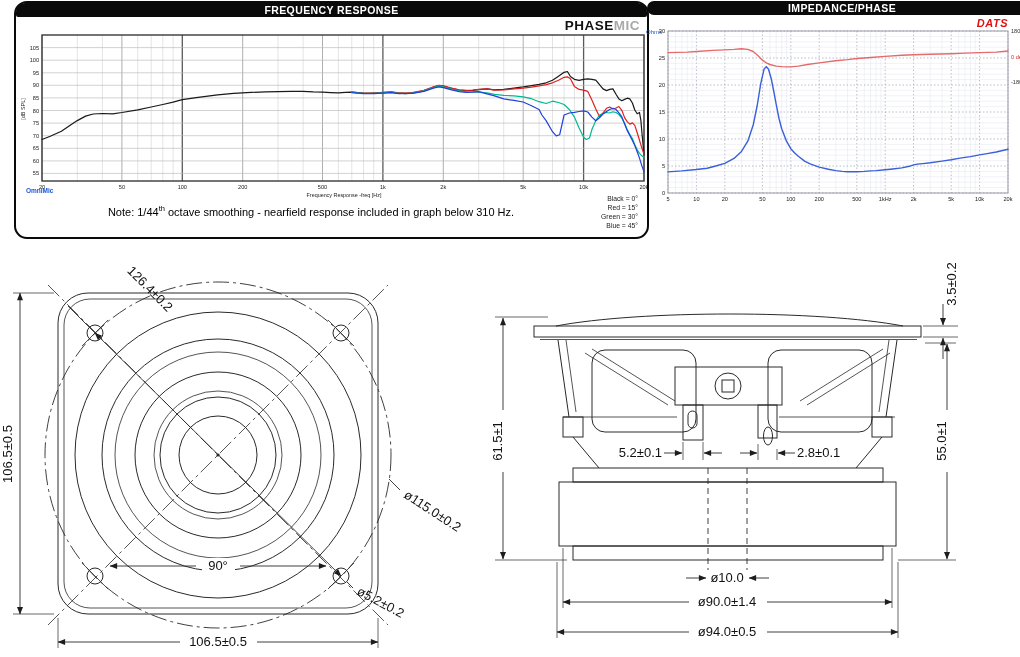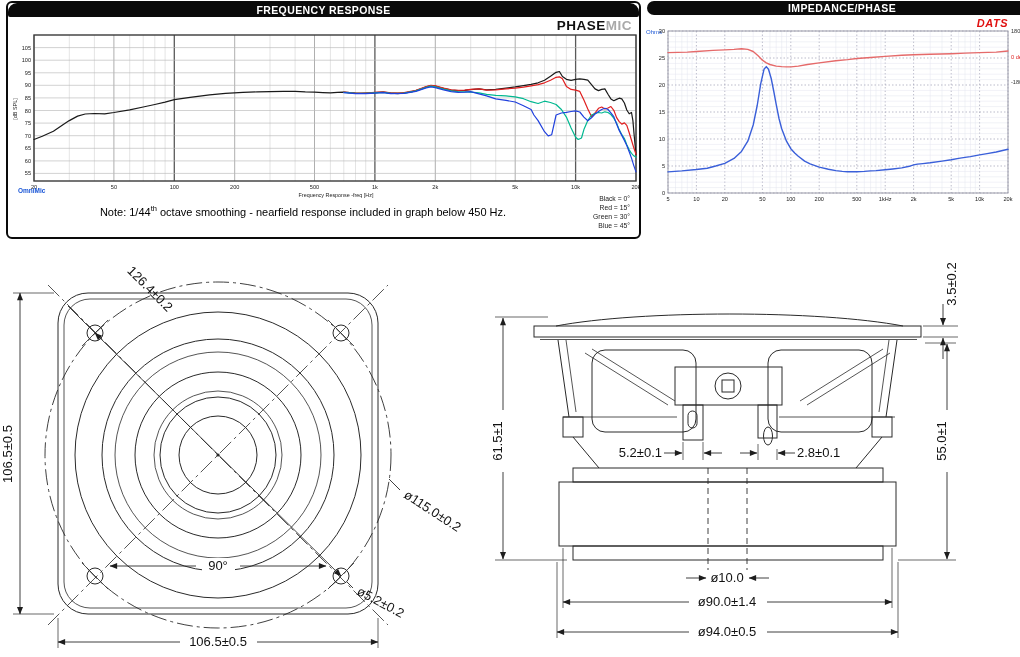--- a/index.html
+++ b/index.html
@@ -1,18 +1,18 @@
 <!DOCTYPE html>
 <html><head>
 <meta charset="utf-8">
 <style>
   html,body{margin:0;padding:0;background:#fff;}
   .page{position:relative;width:1020px;height:657px;background:#fff;overflow:hidden;
         font-family:"Liberation Sans",sans-serif;color:#111;}
-  .panel{position:absolute;left:6px;top:1px;width:631px;height:234px;border:2.5px solid #0a0a0a;border-radius:6px;background:#fff;}
+  .panel{position:absolute;left:14px;top:1px;width:631px;height:234px;border:2.5px solid #0a0a0a;border-radius:13px;background:#fff;}
   .titlebar{position:absolute;left:0;top:0;right:0;height:14px;background:#0a0a0a;border-radius:9px 9px 2px 2px;
             display:flex;align-items:center;justify-content:center;color:#fff;font-weight:bold;
             font-size:10.5px;letter-spacing:.4px;}
   .imp-titlebar{position:absolute;left:647px;top:1px;width:390px;height:14px;background:#0a0a0a;border-radius:7px;
             display:flex;align-items:center;justify-content:center;color:#fff;font-weight:bold;
             font-size:10.5px;letter-spacing:.4px;}
   .omnimic{position:absolute;right:7px;top:15px;font-size:13.5px;font-weight:800;letter-spacing:.5px;}
   .omnimic .lt{color:#a9a9a9;}
   .fr-svg{position:absolute;left:0;top:0;}
   .watermark{position:absolute;left:10px;top:184px;font-size:6.5px;font-weight:bold;color:#1a56d6;}
@@ -101,21 +101,21 @@
         <text x="23" y="84.3" text-anchor="end" class="tick">90</text>
         <text x="23" y="96.9" text-anchor="end" class="tick">85</text>
         <text x="23" y="109.5" text-anchor="end" class="tick">80</text>
         <text x="23" y="122.1" text-anchor="end" class="tick">75</text>
         <text x="23" y="134.7" text-anchor="end" class="tick">70</text>
         <text x="23" y="147.3" text-anchor="end" class="tick">65</text>
         <text x="23" y="159.9" text-anchor="end" class="tick">60</text>
         <text x="23" y="172.4" text-anchor="end" class="tick">55</text>
       </svg>
     <div class="watermark">OmniMic</div>
-    <div class="note"><span>Note: 1/44</span><sup>th</sup><span> octave smoothing - nearfield response included in graph below 450 Hz.</span></div>
+    <div class="note"><span>Note: 1/44</span><sup>th</sup><span> octave smoothing - nearfield response included in graph below 310 Hz.</span></div>
     <div class="legend">
       <div>Black = 0°</div>
       <div>Red = 15°</div>
       <div>Green = 30°</div>
       <div>Blue = 45°</div>
     </div>
   </div>
 
   <div class="imp-titlebar">IMPEDANCE/PHASE</div>
   <svg id="imp-chart" class="imp-svg" width="375" height="205" viewBox="0 0 375 205">

